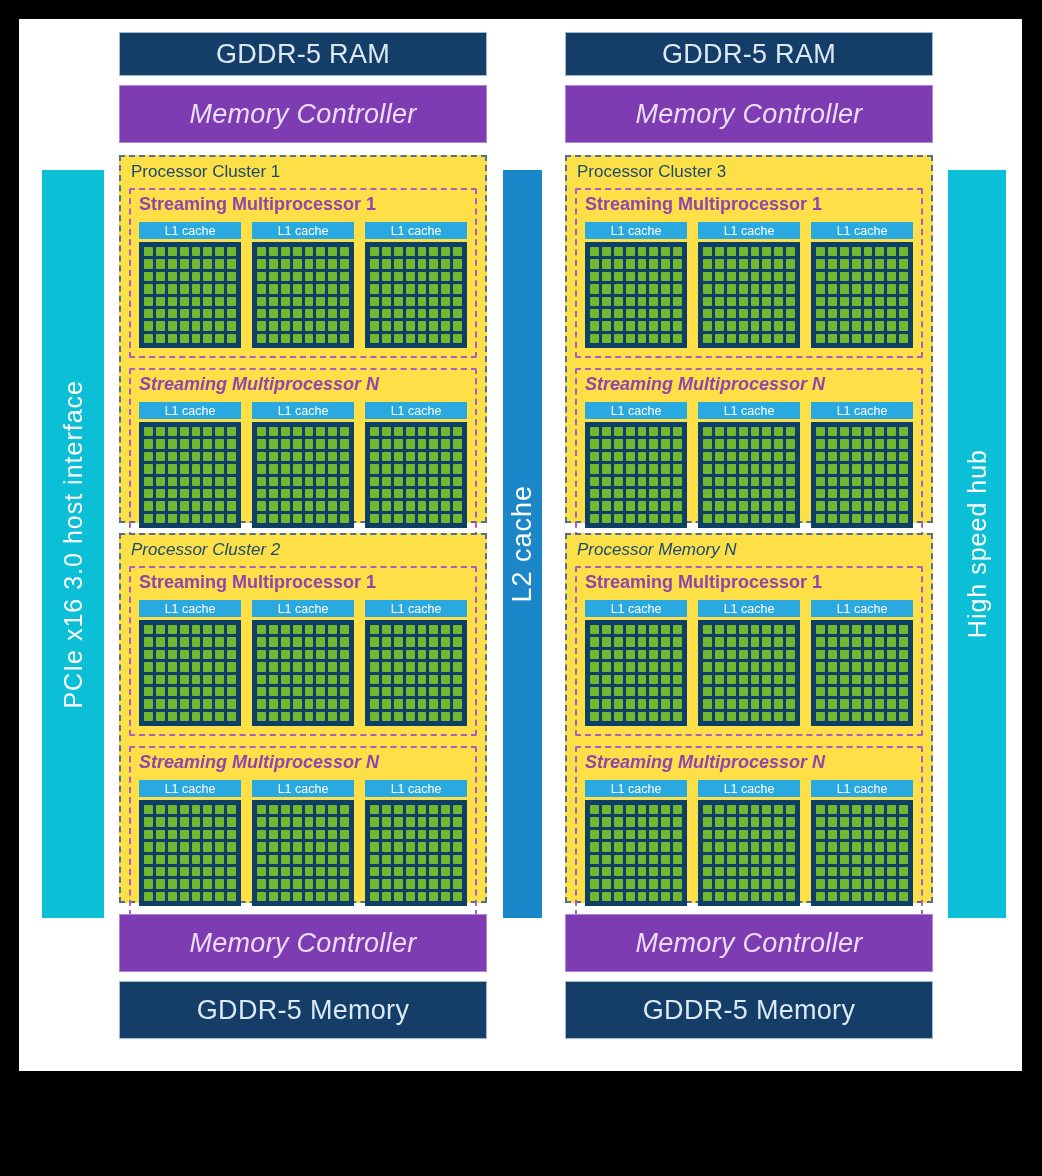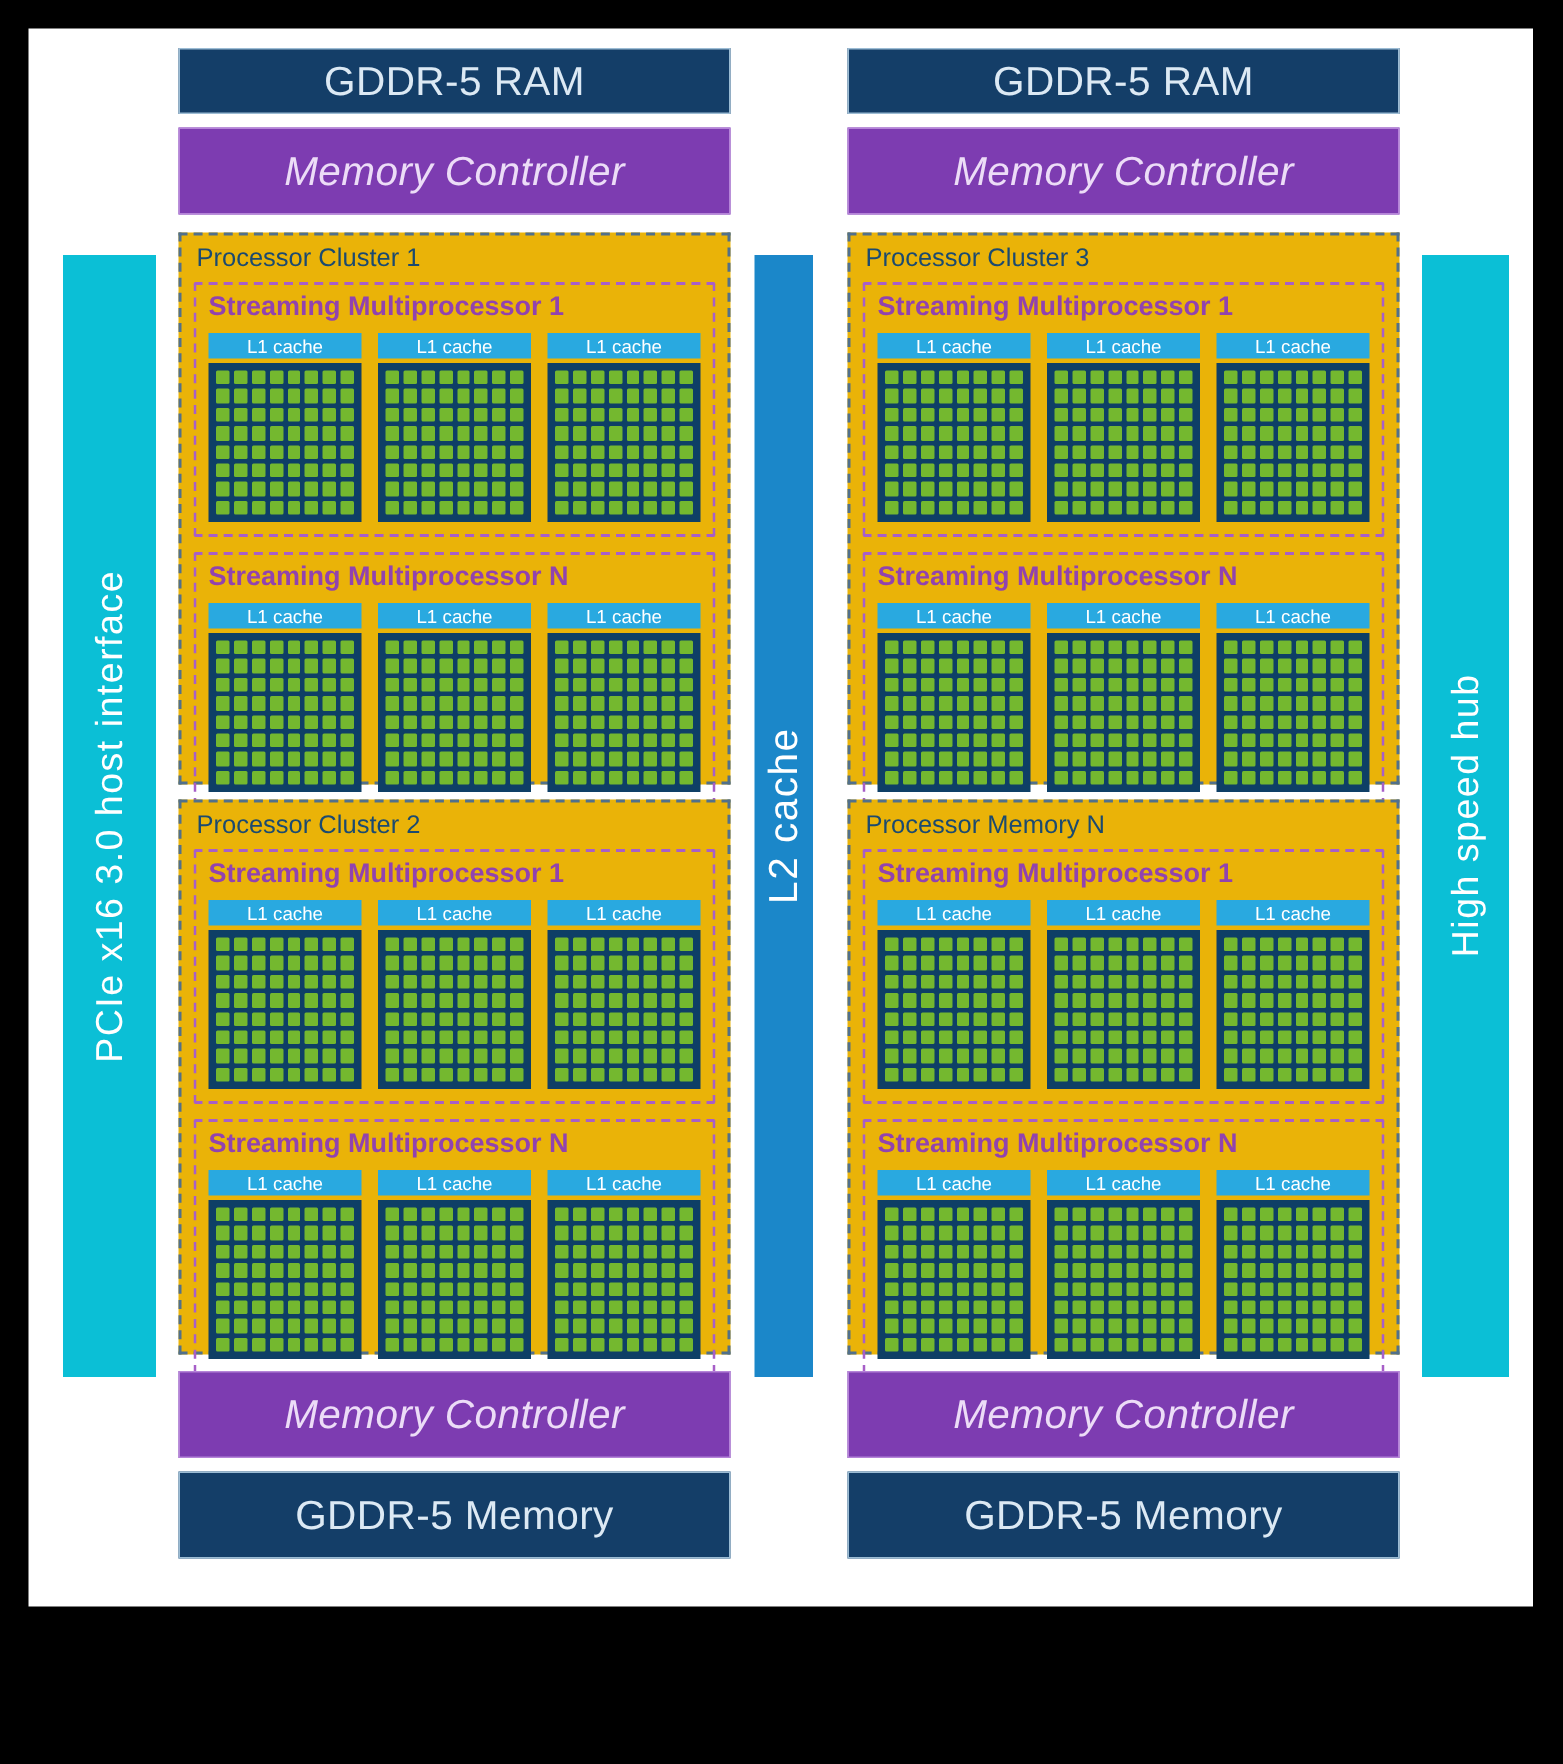--- a/index.html
+++ b/index.html
@@ -47,29 +47,29 @@
   .box.navy  { background:var(--navy);  color:#dce9f4; border:1px solid #9cbcd4; }
   .box.purple{ background:var(--purple); color:#ecdcf7; border:1px solid #b584d8;font-style:italic; }
   .mem-top1{ height:44px; margin-bottom:9px; }
   .mem-top2{ height:58px; margin-bottom:12px; }
   .mem-bot1{ height:58px; margin-bottom:9px; }
   .mem-bot2{ height:58px; }
   
   .cluster-slot{
     border:2px dashed var(--cb);
     padding:3px 8px 0 8px;
-    background:#eab308;
+    background:#fde047;
   }
   .cluster-slot.c-first { height:368px; margin-bottom:10px; }
   .cluster-slot.c-second{ height:370px; margin-bottom:11px; }
   .cluster-label{
     font-size:17px; color:var(--ct); font-weight:500;
     margin:2px 0 0 2px; line-height:20px;
   }
-  .it{ }
+  .it{ font-style:italic; }
   .sm{
     margin-top:6px;
     border:2px dashed var(--smb);
     border-radius:2px;
     padding:4px 8px 8px 8px;
   }
   .sm + .sm{ margin-top:10px; }
   .sm-label{
     font-size:18px; color:var(--smt); font-weight:600; line-height:21px;
   }

